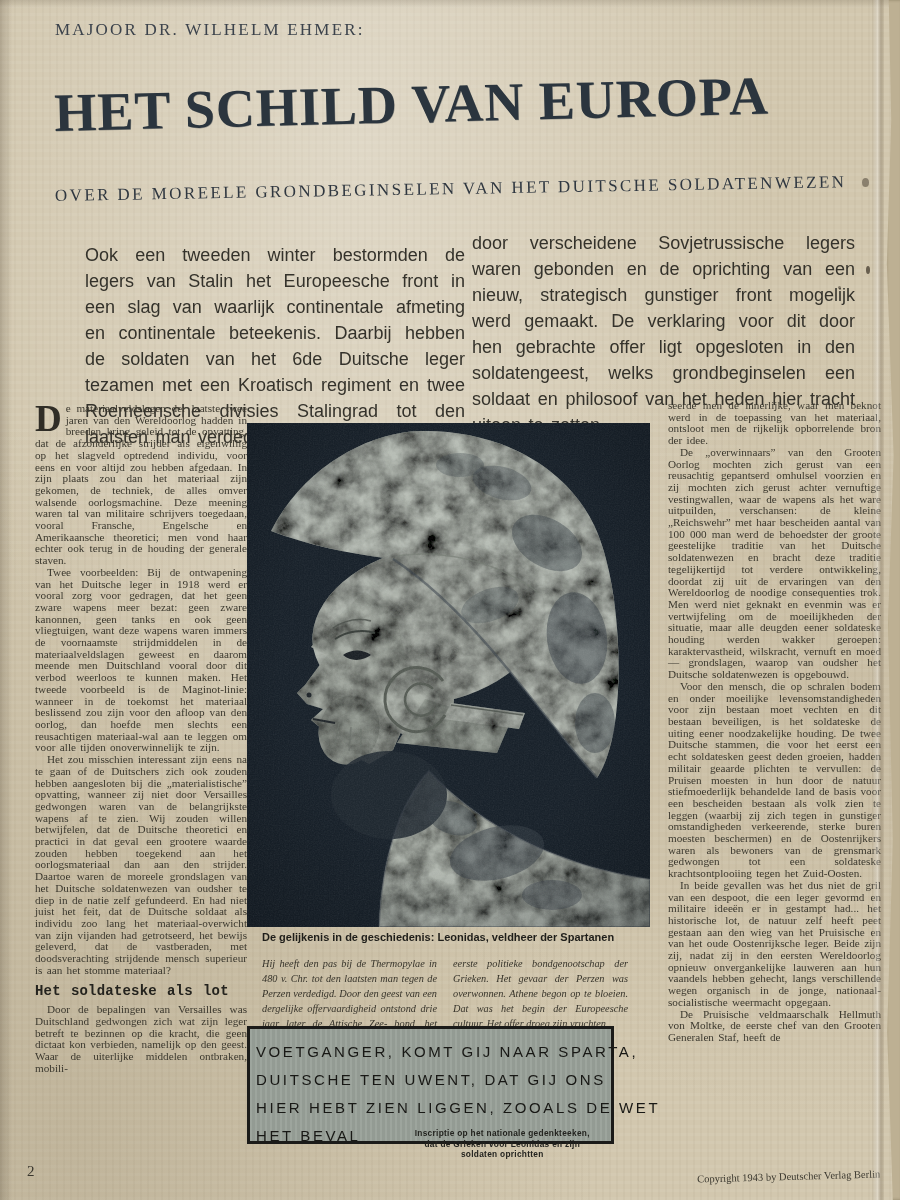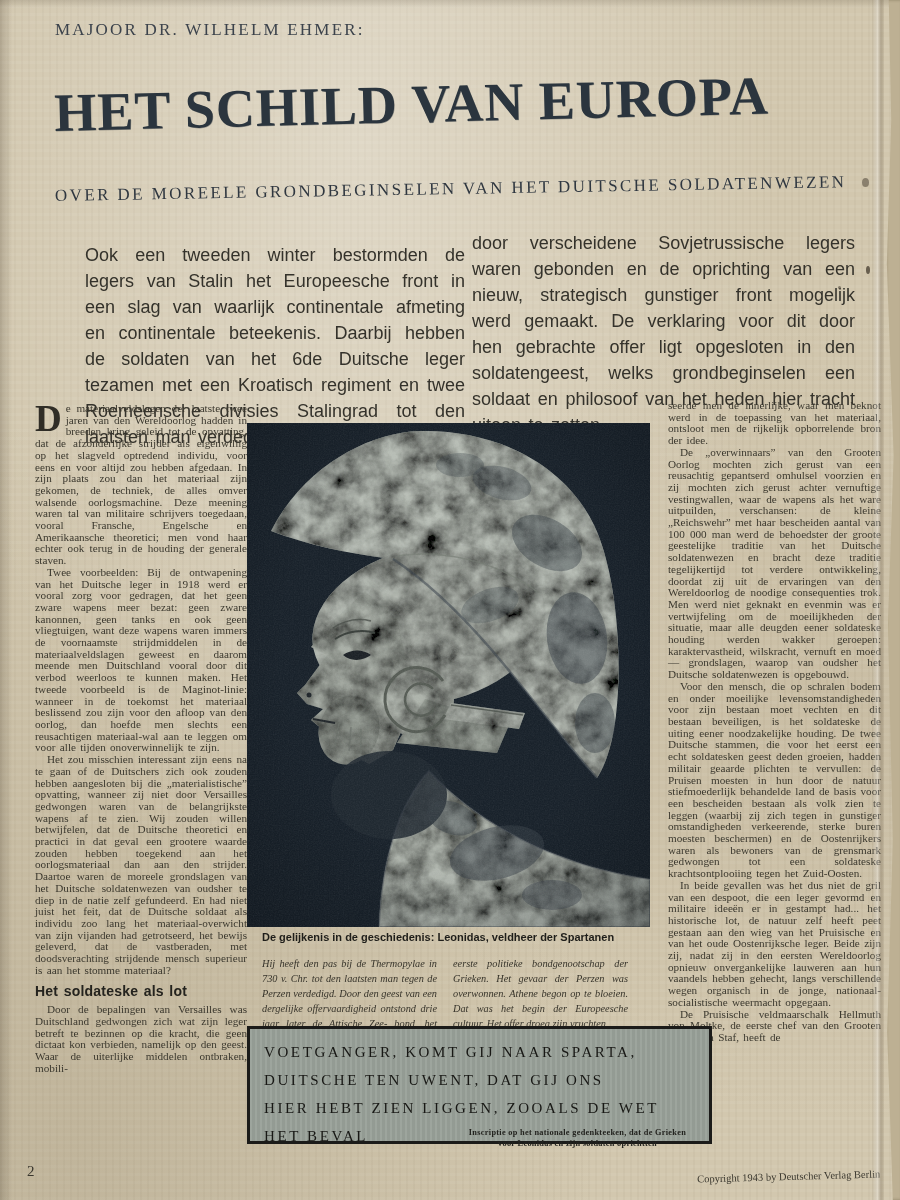--- a/index.html
+++ b/index.html
@@ -32,38 +32,38 @@
     text-align:justify;color:#34322b;word-spacing:2.5px;}
   .intro-left{left:85px;top:242px;width:380px;}
   .intro-right{left:472px;top:230px;width:383px;}
   
   .bodycol{font-size:11.2px;line-height:11.7px;text-align:justify;color:#3b382e;word-spacing:1.5px;}
   .bodycol p{margin:0;text-indent:12px;}
   .bodycol p.noindent{text-indent:0;}
   .col-left{left:35px;top:403px;width:212px;}
   .col-right{left:668px;top:400px;width:213px;}
   .dropcap{float:left;font-weight:bold;font-size:37px;line-height:29px;padding:1px 4px 0 0;color:#302d26;}
-  .subhead{font-family:Liberation Sans, sans-serif;font-weight:bold;font-size:14px;
+  .subhead{font-family:Liberation Mono, monospace;font-weight:bold;font-size:14px;
     margin:10px 0 6px 0;color:#24231e;letter-spacing:0.2px;}
   
   .photo{left:247px;top:423px;width:403px;height:504px;}
   .photo svg{display:block;}
   
   .cap-title{left:262px;top:931px;width:372px;font-family:"Liberation Sans", sans-serif;
     font-weight:bold;font-size:11px;color:#1f1e1a;}
   .cap-cols{left:262px;top:956px;width:366px;column-count:2;column-gap:16px;
     font-style:italic;font-size:10.3px;line-height:15px;text-align:justify;color:#37342b;}
   
   .quote{
-    left:247px;top:1026px;width:465px;height:118px;box-sizing:border-box;
+    left:247px;top:1026px;width:367px;height:118px;box-sizing:border-box;
     background:
       repeating-linear-gradient(90deg, rgba(255,255,255,0.05) 0 2px, rgba(0,0,0,0.03) 2px 5px),
       #98a098;
-    border:3px solid #1b1b19;padding:9px 14px 6px 14px;
-    font-family:Liberation Serif, serif;color:#181815;
+    border:3px solid #1b1b19;padding:9px 14px 6px 6px;
+    font-family:Liberation Sans, sans-serif;color:#181815;
   }
   .quote-line{font-size:15px;letter-spacing:2.6px;line-height:28px;white-space:nowrap;}
   .quote-last{display:flex;justify-content:space-between;align-items:flex-start;line-height:28px;gap:47px;}
   .quote-note{width:235px;font-size:8.3px;font-weight:bold;line-height:10.5px;text-align:center;
     letter-spacing:0.3px;padding-top:6px;color:#23231f;}
   
   .pagenum{left:27px;top:1163px;font-size:15px;color:#3a372e;}
   .copyright{left:697px;top:1171px;font-size:10.5px;color:#3a372e;transform:rotate(-1.6deg);white-space:nowrap;}
   
   .edge-left{left:0;top:0;width:14px;height:1200px;
@@ -184,21 +184,21 @@
       <path d="M 186,266 A 16,16 0 1 0 187,286" fill="none" stroke="#565c55" stroke-width="2.5"></path>
       <path d="M 204,282 L 276,292" stroke="#4a504a" stroke-width="1.5" opacity="0.8"></path>
 
       <rect x="0" y="0" width="403" height="504" fill="url(#vig)"></rect>
       <rect x="0" y="0" width="403" height="504" filter="url(#grain)" opacity="0.18"></rect>
     </svg>
   </div>
 
   <div class="abs cap-title">De gelijkenis in de geschiedenis: Leonidas, veldheer der Spartanen</div>
   <div class="abs cap-cols">
-    <span>Hij heeft den pas bij de Thermopylae in 730 v. Chr. tot den laatsten man tegen de Perzen verdedigd. Door den geest van een dergelijke offervaardigheid ontstond drie jaar later de Attische Zee-</span>
+    <span>Hij heeft den pas bij de Thermopylae in 480 v. Chr. tot den laatsten man tegen de Perzen verdedigd. Door den geest van een dergelijke offervaardigheid ontstond drie jaar later de Attische Zee-</span>
     <span>bond, het eerste politieke bondgenootschap der Grieken. Het gevaar der Perzen was overwonnen. Athene begon op te bloeien. Dat was het begin der Europeesche cultuur. Het offer droeg zijn vruchten</span>
   </div>
 
   <div class="abs quote">
     <div class="quote-line">VOETGANGER, KOMT GIJ NAAR SPARTA,</div>
     <div class="quote-line">DUITSCHE TEN UWENT, DAT GIJ ONS</div>
     <div class="quote-line">HIER HEBT ZIEN LIGGEN, ZOOALS DE WET</div>
     <div class="quote-last">
       <div class="quote-line">HET BEVAL</div>
       <div class="quote-note">Inscriptie op het nationale gedenkteeken, dat de Grieken voor Leonidas en zijn soldaten oprichtten</div>

